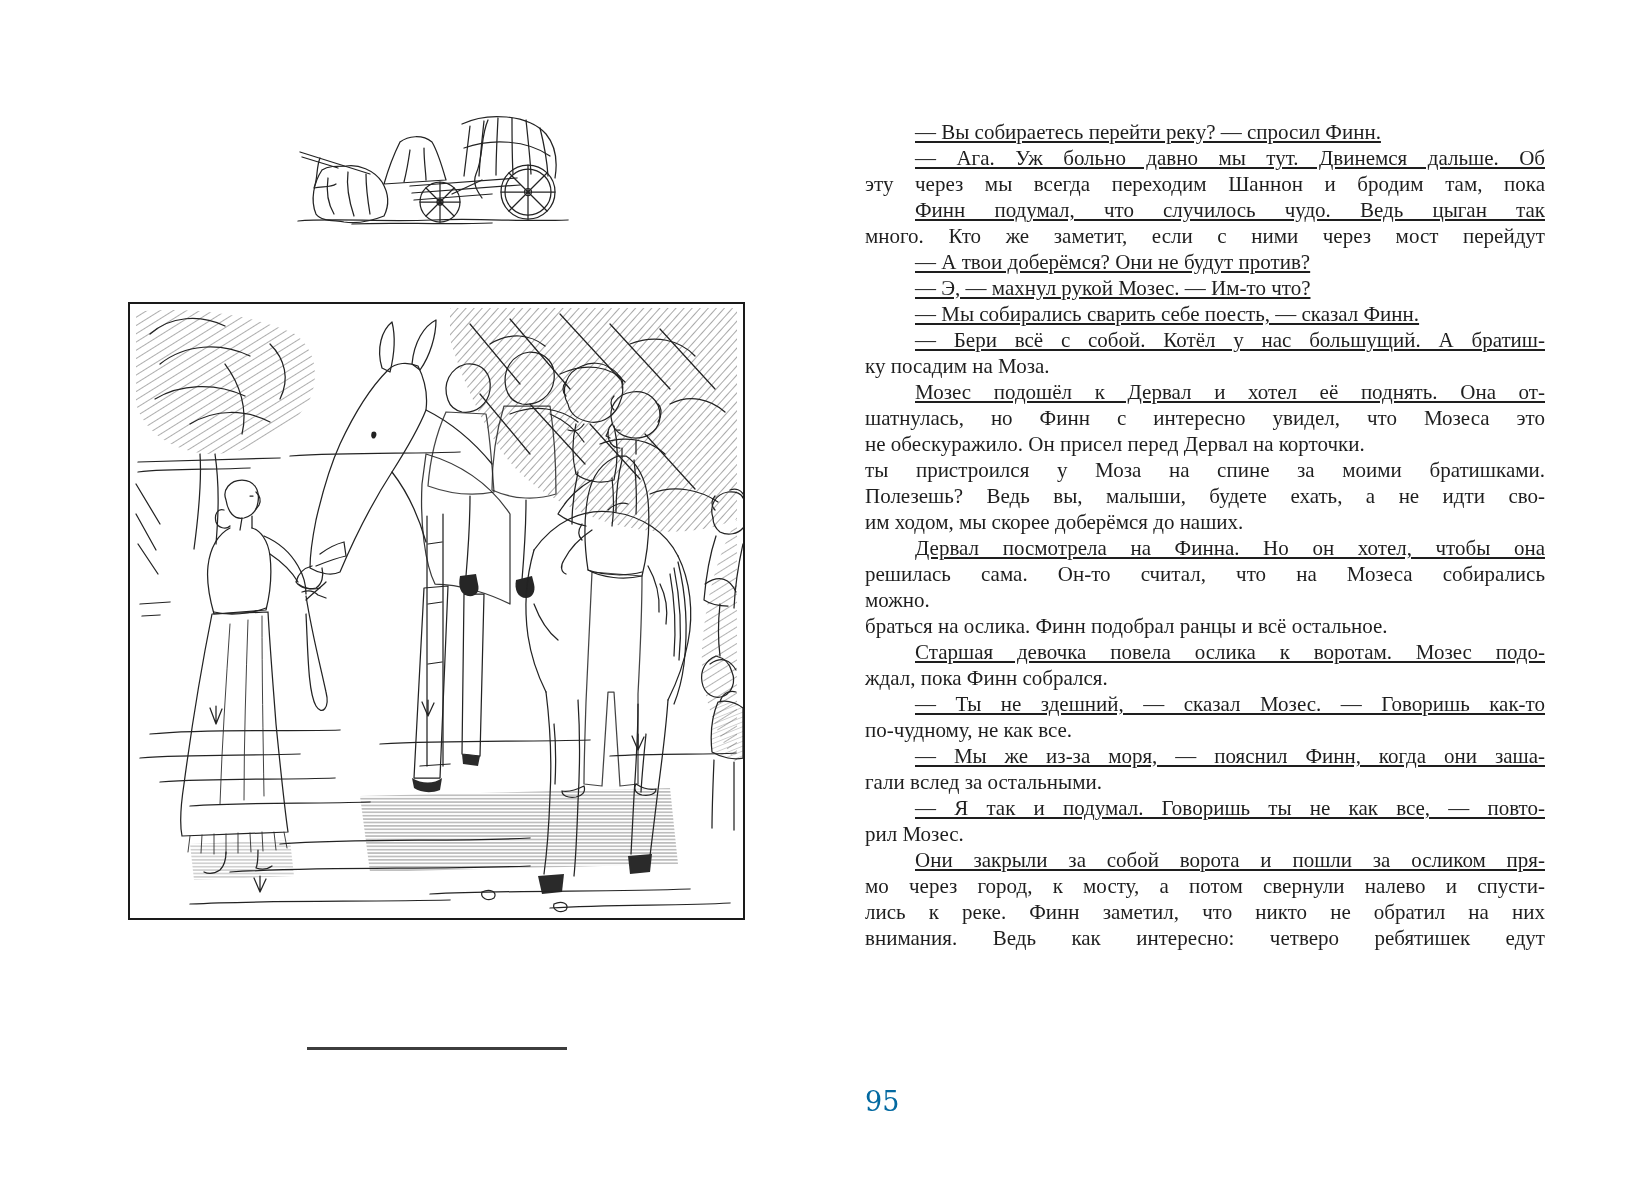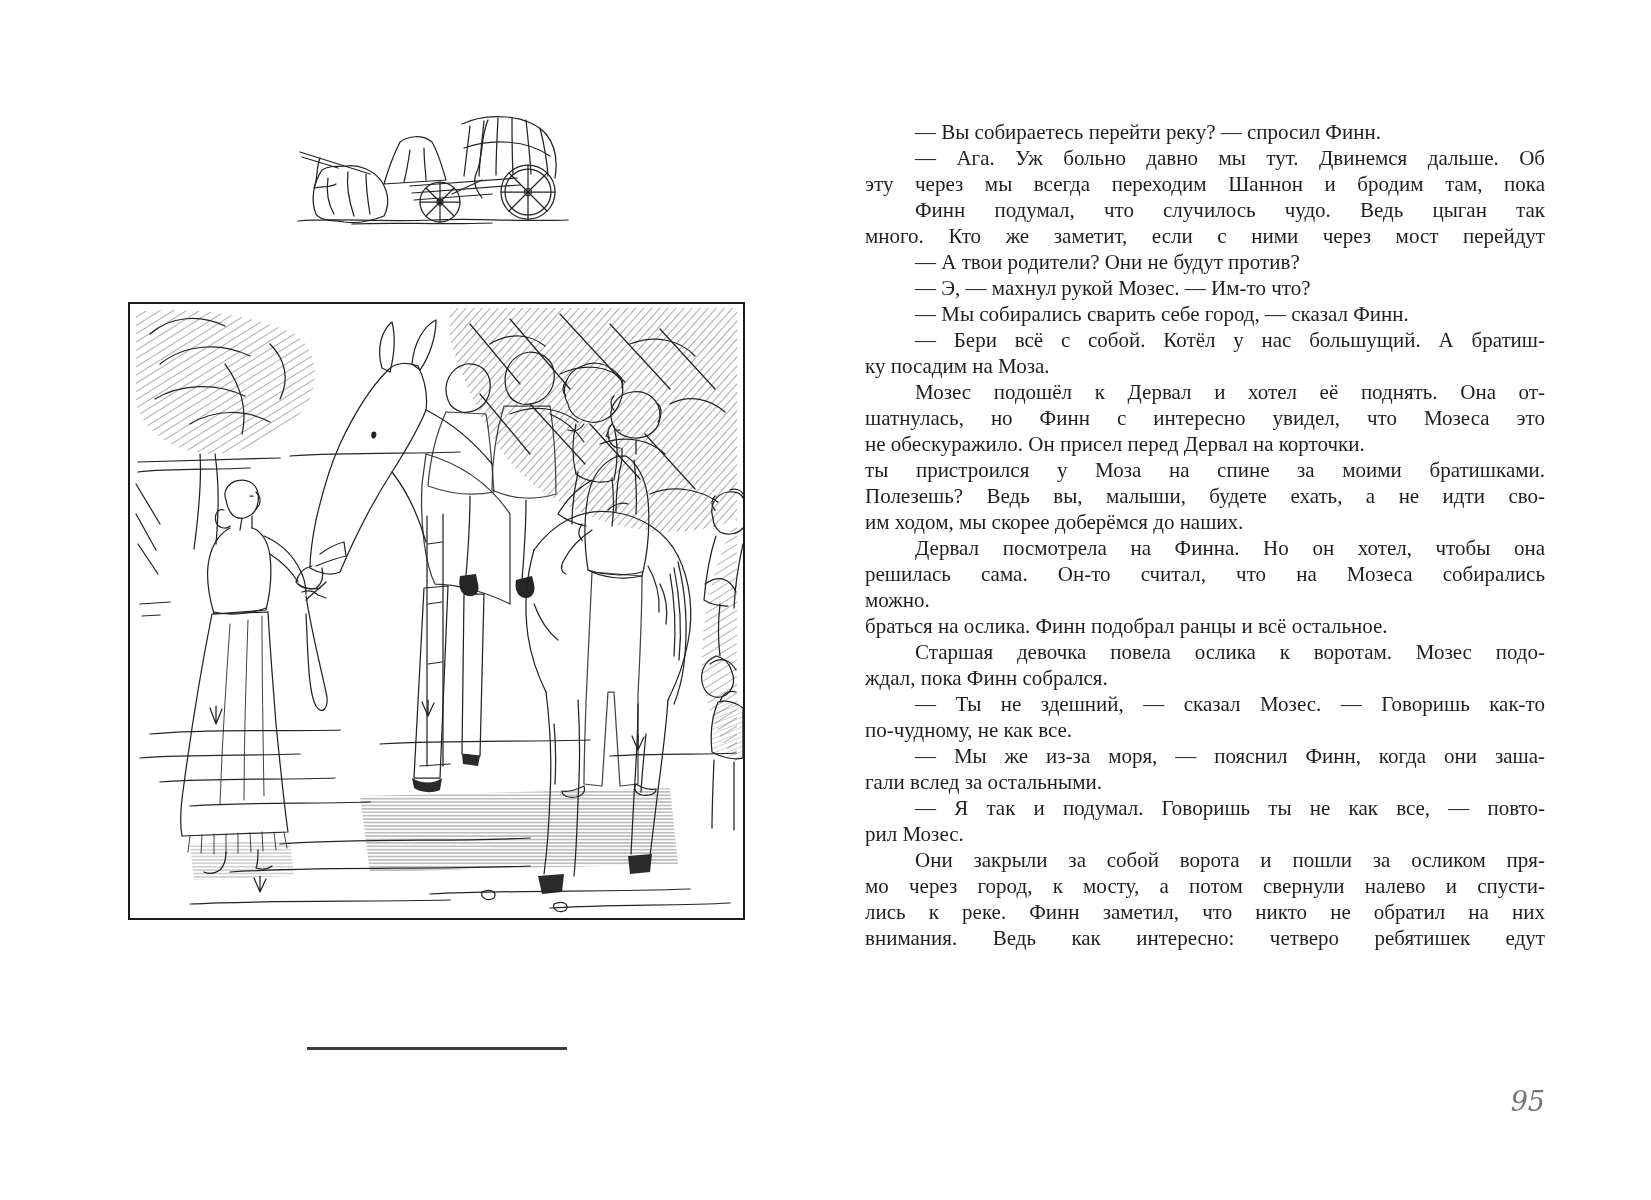--- a/index.html
+++ b/index.html
@@ -22,24 +22,24 @@
   .text-col{
     left:865px;top:119px;width:680px;
     font-size:21px;line-height:26px;
   }
   .line{
     text-align:justify;text-align-last:justify;
     -moz-text-align-last:justify;
     white-space:normal;
   }
   .line.last{text-align-last:left;-moz-text-align-last:left;}
-  .line.indent{text-indent:50px;}
+  .line.indent{text-indent:50px;text-decoration:underline;}
   .page-number{
-    left:865px;top:1086px;width:680px;text-align:right;
-    font-style:italic;font-size:27px;color:#737373;
+    left:865px;top:1086px;width:680px;text-align:left;
+    font-size:27px;color:#0369a1;
     font-family:"DejaVu Serif","Liberation Serif",serif;
   }
   svg .ink{stroke:#232323;fill:none;stroke-width:1.25;stroke-linecap:round;stroke-linejoin:round;}
   svg .ink-thin{stroke:#2c2c2c;fill:none;stroke-width:0.9;stroke-linecap:round;}
 </style>
 </head>
 <body>
 
 <div class="abs" style="left:0;top:0;width:800px;height:1200px;">
 
@@ -318,23 +318,23 @@
 </div>
 
 <div class="abs" style="left:800px;top:0;width:851px;height:1200px;"></div>
 
 <div class="abs text-col">
     <div class="line indent last">— Вы собираетесь перейти реку? — спросил Финн.</div>
     <div class="line indent">— Ага. Уж больно давно мы тут. Двинемся дальше. Об</div>
     <div class="line">эту через мы всегда переходим Шаннон и бродим там, пока</div>
     <div class="line indent">Финн подумал, что случилось чудо. Ведь цыган так</div>
     <div class="line">много. Кто же заметит, если с ними через мост перейдут</div>
-    <div class="line indent last">— А твои родители? Они не будут против?</div>
+    <div class="line indent last">— А твои доберёмся? Они не будут против?</div>
     <div class="line indent last">— Э, — махнул рукой Мозес. — Им-то что?</div>
-    <div class="line indent last">— Мы собирались сварить себе город, — сказал Финн.</div>
+    <div class="line indent last">— Мы собирались сварить себе поесть, — сказал Финн.</div>
     <div class="line indent">— Бери всё с собой. Котёл у нас большущий. А братиш-</div>
     <div class="line last">ку посадим на Моза.</div>
     <div class="line indent">Мозес подошёл к Дервал и хотел её поднять. Она от-</div>
     <div class="line">шатнулась, но Финн с интересно увидел, что Мозеса это</div>
     <div class="line last">не обескуражило. Он присел перед Дервал на корточки.</div>
     <div class="line">ты пристроился у Моза на спине за моими братишками.</div>
     <div class="line">Полезешь? Ведь вы, малыши, будете ехать, а не идти сво-</div>
     <div class="line last">им ходом, мы скорее доберёмся до наших.</div>
     <div class="line indent">Дервал посмотрела на Финна. Но он хотел, чтобы она</div>
     <div class="line">решилась сама. Он-то считал, что на Мозеса собирались</div>

